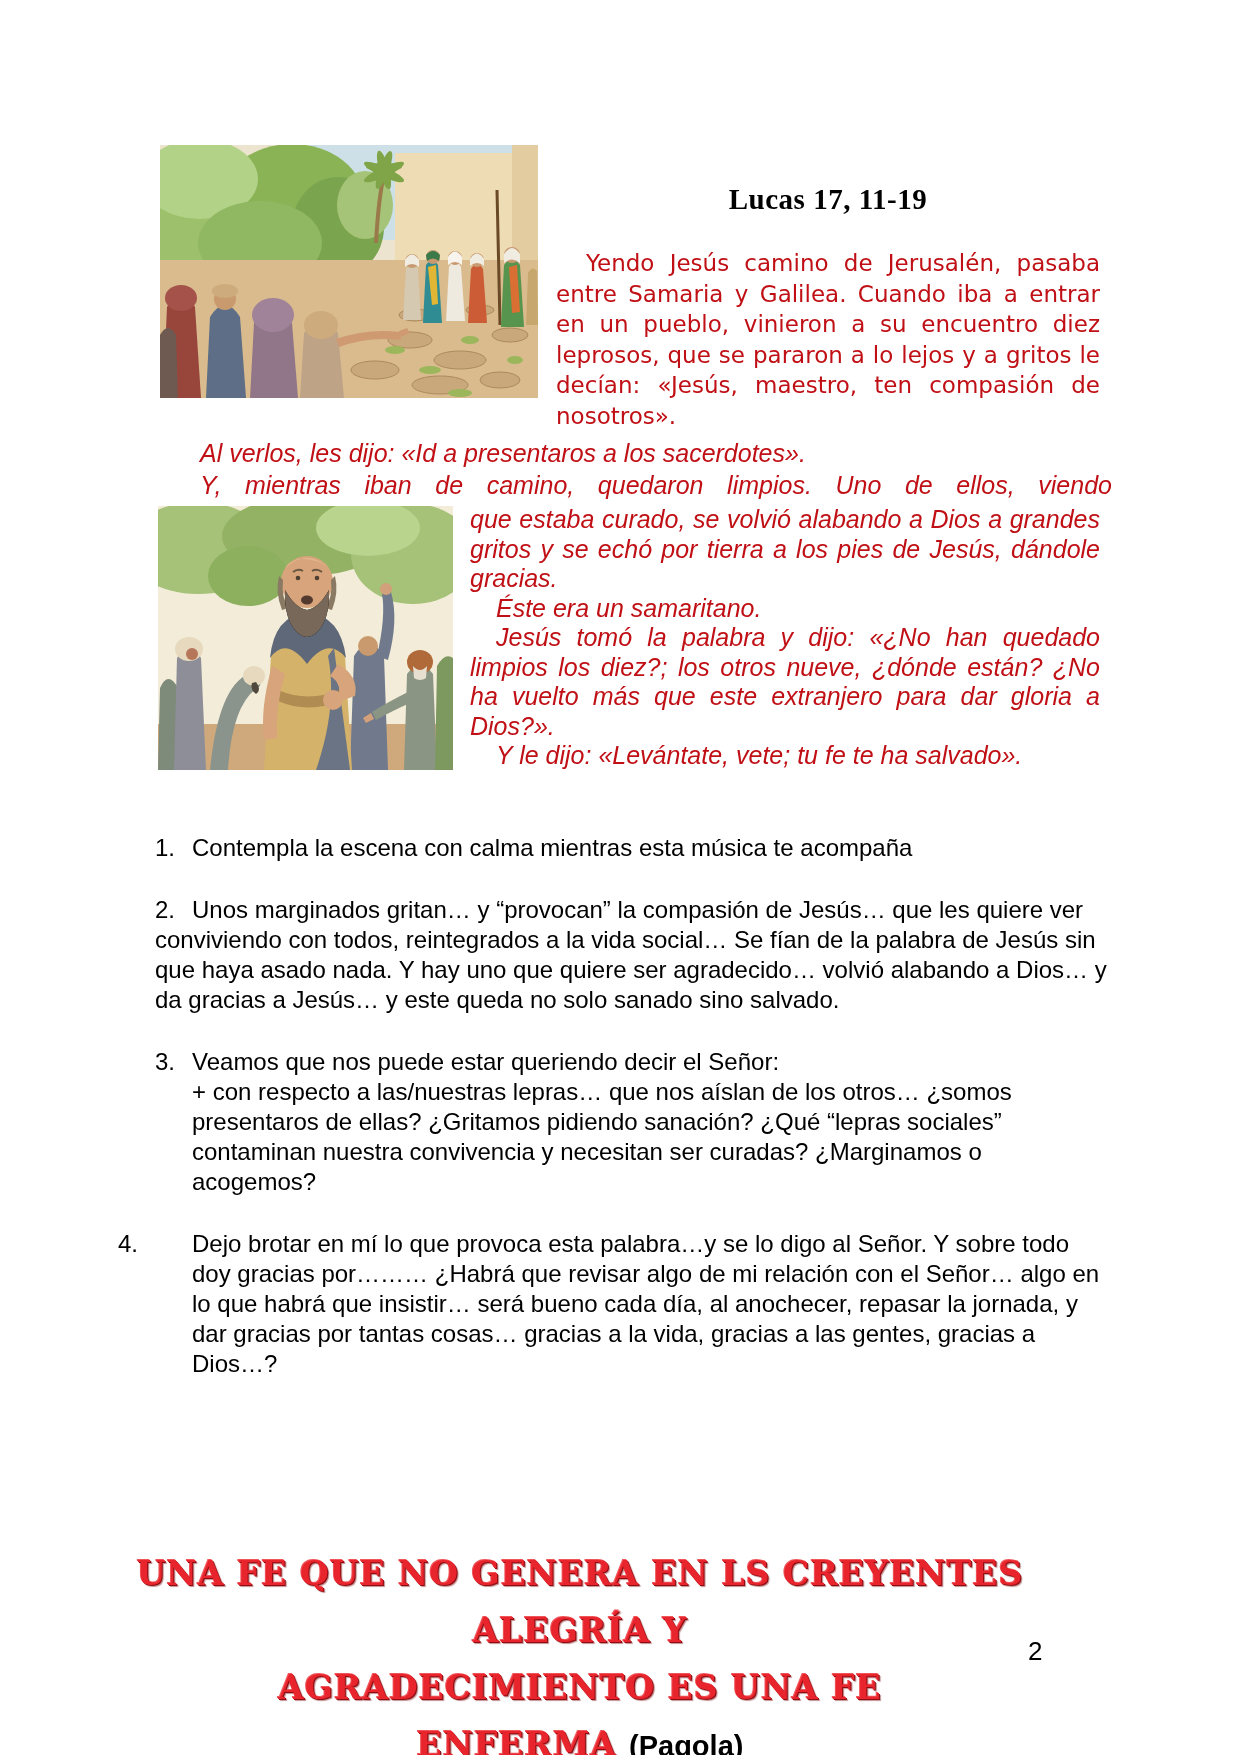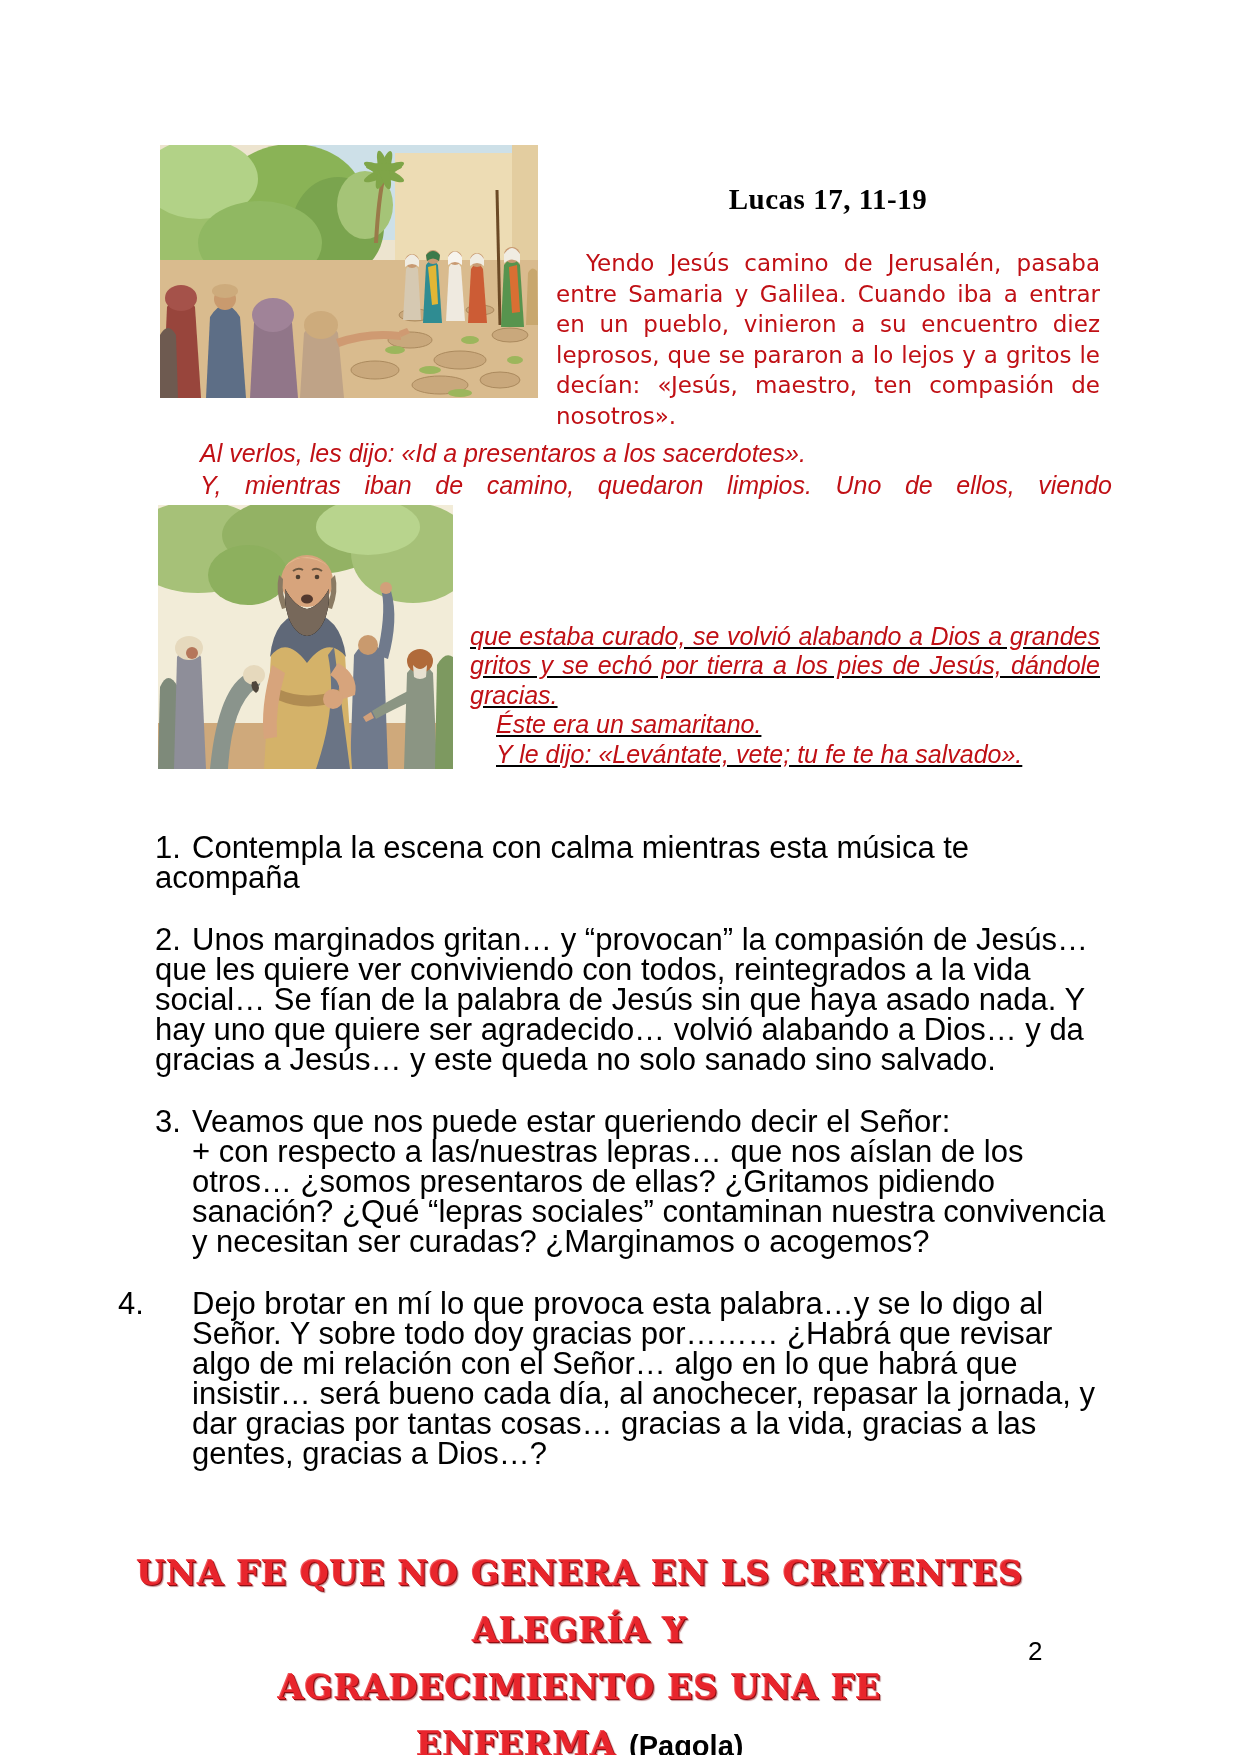--- a/index.html
+++ b/index.html
@@ -15,29 +15,29 @@
                  font-weight:bold;font-size:29px;letter-spacing:0.5px;}
   .para-intro{margin-top:32px;color:#C01015;font-size:23px;line-height:30.5px;
               font-family:"DejaVu Sans",sans-serif;text-align:justify;text-indent:30px;}
 
   
   .mid-lines{left:200px;top:437px;width:912px;color:#C01015;font-style:italic;
              font-family:"Liberation Sans",sans-serif;font-size:25px;line-height:32px;}
   .line-just{text-align:justify;text-align-last:justify;}
 
   
-  .second-row{left:158px;top:505px;width:942px;display:flex;align-items:flex-end;text-decoration:underline;}
+  .second-row{left:158px;top:505px;width:942px;display:flex;align-items:center;}
   .illus2{width:295px;height:264px;flex:0 0 295px;overflow:hidden;}
   .col2{margin-left:17px;width:630px;color:#C01015;font-style:italic;
         font-family:"Liberation Sans",sans-serif;font-size:25px;line-height:29.5px;}
   .col2 p{margin:0;text-align:justify;}
   .col2 p.ind{text-indent:26px;}
 
   
-  .list{left:155px;top:833px;width:952px;font-size:31px;line-height:30px;}
+  .list{left:155px;top:833px;width:952px;font-size:24px;line-height:30px;}
   .item{margin-top:32px;}
   .item:first-child{margin-top:0;}
   .num{display:inline-block;width:37px;}
   .hang{padding-left:37px;text-indent:-37px;}
   .sub{padding-left:37px;margin:0;}
 
   
   .footer{left:118px;top:1545px;width:924px;text-align:center;
           font-family:"DejaVu Serif",serif;font-weight:bold;font-size:33px;line-height:57px;
           color:#E8252C;letter-spacing:1px;
@@ -192,20 +192,21 @@
       <path d="M135 66 q5 -4 10 -1" stroke="#6b5741" stroke-width="2" fill="none"></path>
       <path d="M154 65 q5 -3 10 1" stroke="#6b5741" stroke-width="2" fill="none"></path>
       <path d="M127 84 Q126 116 141 128 Q149 134 157 128 Q172 116 171 84 Q161 102 149 104 Q137 102 127 84 Z" fill="#776а58"></path>
       <path d="M127 84 Q126 116 141 128 Q149 134 157 128 Q172 116 171 84 Q161 102 149 104 Q137 102 127 84 Z" fill="#77685A"></path>
       <ellipse cx="149" cy="94" rx="6" ry="4.5" fill="#53392e"></ellipse>
     </svg>
   </div>
   <div class="col2">
     <p>que estaba curado, se volvió alabando a Dios a grandes gritos y se echó por tierra a los pies de Jesús, dándole gracias.</p>
     <p class="ind">Éste era un samaritano.</p>
+    <p class="ind">Jesús tomó la palabra y dijo: «¿No han quedado limpios los diez?; los otros nueve, ¿dónde están? ¿No ha vuelto más que este extranjero para dar gloria a Dios?».</p>
     <p class="ind">Y le dijo: «Levántate, vete; tu fe te ha salvado».</p>
   </div>
 </div>
 
 <div class="abs list">
   <div class="item">
     <span class="num">1.</span><span>Contempla la escena con calma mientras esta música te acompaña</span>
   </div>
   <div class="item">
     <span class="num">2.</span><span>Unos marginados gritan… y “provocan” la compasión de Jesús… que les quiere ver conviviendo con todos, reintegrados a la vida social… Se fían de la palabra de Jesús sin que haya asado nada. Y hay uno que quiere ser agradecido… volvió alabando a Dios… y da gracias a Jesús… y este queda no solo sanado sino salvado.</span>

